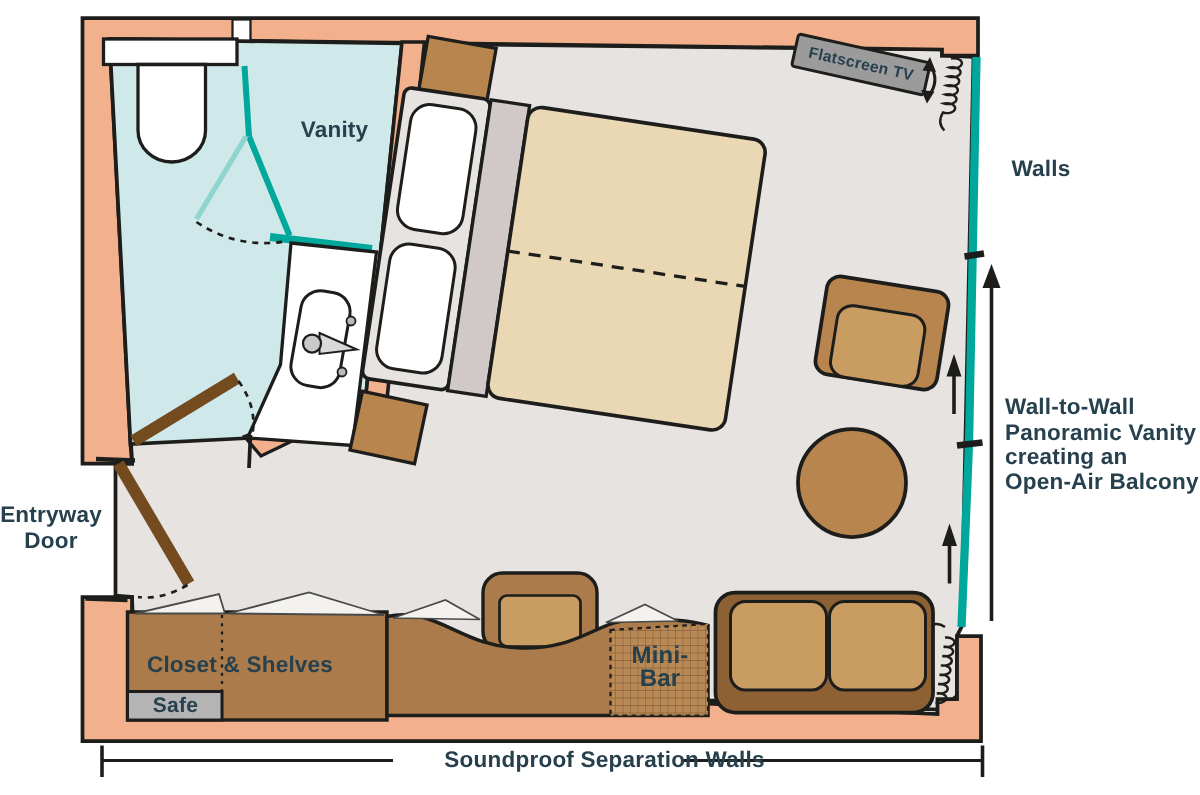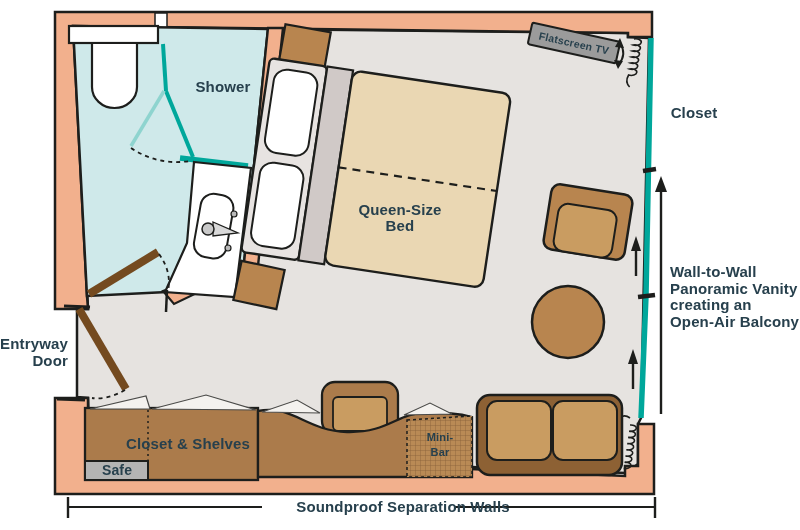--- a/index.html
+++ b/index.html
@@ -24,23 +24,23 @@
   .ln{stroke:var(--ink);fill:none;}
   .fill-ink{fill:var(--ink);stroke:none;}
   .teal{stroke:var(--teal);fill:none;}
   .teal-lt{stroke:var(--teal-light);fill:none;}
   .doorbar{stroke:var(--door);fill:none;}
   
   .lbl{position:absolute;font-weight:bold;font-size:15px;line-height:16px;
        color:var(--text);white-space:pre-line;text-align:center;
        transform:translate(-50%,-50%);letter-spacing:.15px;}
   .lbl-left{transform:none;text-align:left;}
-  .lbl-right{transform:none;text-align:right;}
+  .lbl-right{transform:none;text-align:center;}
   .sm{font-size:14px;line-height:15px;}
-  .xs{font-size:11px;line-height:15px;}
+  .xs{font-size:16px;line-height:15px;}
   .tv-lbl{font-size:10.5px;transform:translate(-50%,-50%) rotate(12.5deg);letter-spacing:.2px;}
 </style>
 </head>
 <body>
 
 <div class="stage">
 <svg width="800" height="530" viewBox="0 0 800 530">
   <defs>
     <pattern id="grid" width="5" height="5" patternUnits="userSpaceOnUse">
       <rect width="5" height="5" fill="#b98a55"></rect>
@@ -174,29 +174,27 @@
   <polygon points="407,420 472,416 472,477 407,477" fill="url(#grid)" stroke="#1d1e1c" stroke-width="1.5" stroke-dasharray="3 3"></polygon>
 
   <g>
     <line class="ln" stroke-width="2" x1="68" y1="507" x2="262" y2="507"></line>
     <line class="ln" stroke-width="2" x1="455" y1="507" x2="655" y2="507"></line>
     <line class="ln" stroke-width="2.4" x1="68" y1="497" x2="68" y2="518"></line>
     <line class="ln" stroke-width="2.4" x1="655" y1="497" x2="655" y2="518"></line>
   </g>
 </svg>
 
-<div class="lbl" style="left:223px;top:87px;">Shower</div>
-<div class="lbl" style="left:400px;top:218px;">Queen-Size
-Bed</div>
+<div class="lbl" style="left:223px;top:87px;">Vanity</div>
 <div class="lbl tv-lbl" style="left:574px;top:43px;">Flatscreen TV</div>
-<div class="lbl" style="left:694px;top:113px;">Closet</div>
+<div class="lbl" style="left:694px;top:113px;">Walls</div>
 <div class="lbl lbl-left" style="left:670px;top:264px;line-height:16.5px;">Wall-to-Wall
 Panoramic Vanity
 creating an
 Open-Air Balcony</div>
 <div class="lbl lbl-right" style="right:732px;top:335px;line-height:17px;">Entryway
 Door</div>
-<div class="lbl" style="left:188px;top:444px;">Closet &amp; Shelves</div>
+<div class="lbl" style="left:160px;top:444px;">Closet &amp; Shelves</div>
 <div class="lbl sm" style="left:117px;top:470px;text-align:center;">Safe</div>
 <div class="lbl xs" style="left:440px;top:445px;">Mini-
 Bar</div>
 <div class="lbl" style="left:358px;top:507px;margin-left:45px;">Soundproof Separation Walls</div>
 </div>
 
 </body></html>

